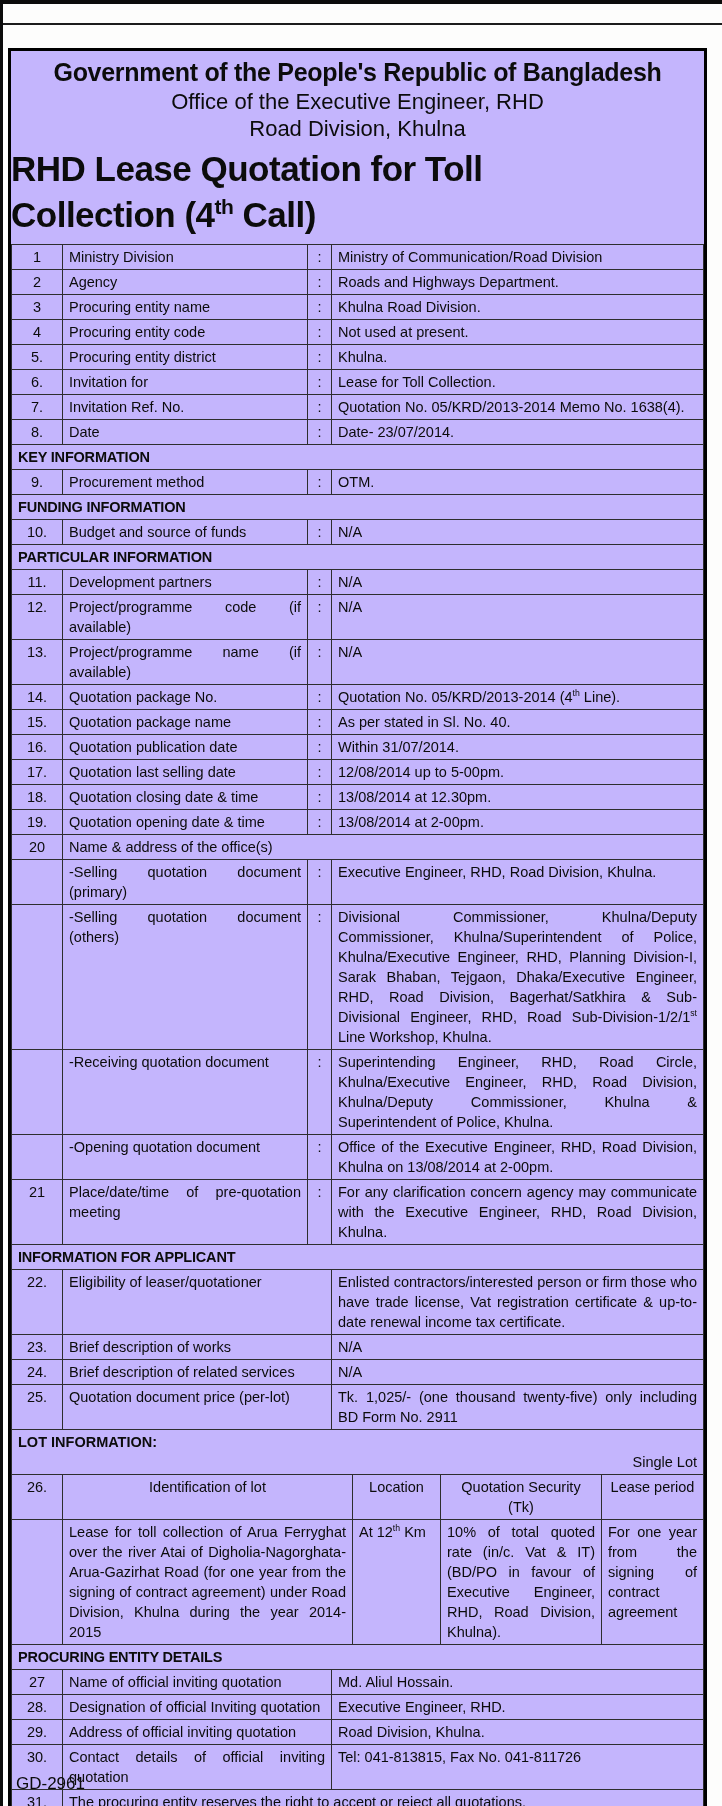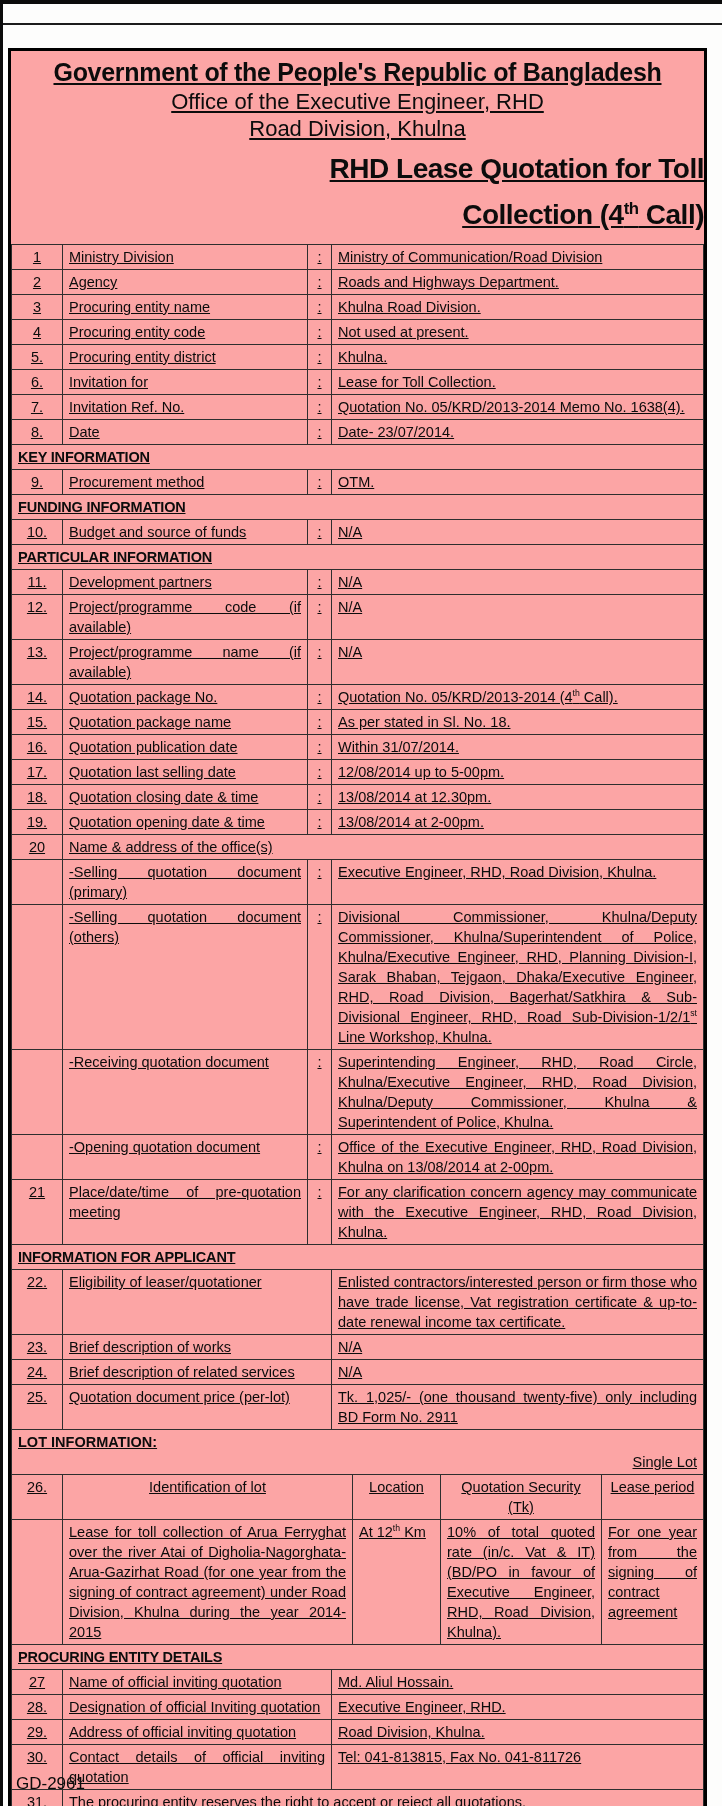--- a/index.html
+++ b/index.html
@@ -8,27 +8,26 @@
     width: 722px; height: 1806px; position: relative;
     background: #fdfdfc; color: #0c0c0c; overflow: hidden;
     font-family: "Liberation Sans", sans-serif;
   }
   .top-bar { position: absolute; top: 0; left: 0; width: 722px; height: 4px; background: #0b0b0b; }
   .top-rule { position: absolute; top: 23px; left: 0; width: 722px; height: 2px; background: #1c1c1c; }
   .left-strip { position: absolute; top: 0; left: 0; width: 3px; height: 1806px; background: #0b0b0b; }
 
   .doc-box {
     position: absolute; top: 48px; left: 8px; width: 699px; height: 1758px;
-    border: 3px solid #000; border-bottom: none; background: #fca5a5;
+    border: 3px solid #000; border-bottom: none; background: #c4b5fd;
     padding: 0;
-    text-decoration: underline;
   }
   .gov-title { font-size: 25px; font-weight: bold; text-align: center; margin: 7px 2px 2px 2px; letter-spacing: -0.3px; }
   .sub-line { font-size: 22px; text-align: center; margin: 1px 0; }
-  .big-title { font-size: 28px; font-weight: bold; text-align: right; line-height: 46px; margin: 4px 0 6px 0; letter-spacing: -0.5px; }
+  .big-title { font-size: 35px; font-weight: bold; text-align: left; line-height: 46px; margin: 4px 0 6px 0; letter-spacing: -0.5px; }
   sup { vertical-align: super; font-size: 60%; line-height: 0; }
 
   table.main {
     width: 100%; border-collapse: collapse; table-layout: fixed;
     font-size: 14.5px; line-height: 20px;
   }
   table.main td { border: 1px solid #2e2e2e; padding: 2px 6px; vertical-align: top; }
   td.sn { text-align: center; padding: 2px 2px; }
   td.cl { text-align: center; padding: 2px 1px; }
   td.lb { text-align: justify; }
@@ -159,27 +158,27 @@
     <tr>
       <td class="sn">13.</td>
       <td class="lb">Project/programme name (if available)</td>
       <td class="cl">:</td>
       <td class="vl" colspan="4">N/A</td>
     </tr>
     <tr>
       <td class="sn">14.</td>
       <td class="lb">Quotation package No.</td>
       <td class="cl">:</td>
-      <td class="vl" colspan="4"><span>Quotation No. 05/KRD/2013-2014 (4</span><sup>th</sup><span> Call).</span></td>
+      <td class="vl" colspan="4"><span>Quotation No. 05/KRD/2013-2014 (4</span><sup>th</sup><span> Line).</span></td>
     </tr>
     <tr>
       <td class="sn">15.</td>
       <td class="lb">Quotation package name</td>
       <td class="cl">:</td>
-      <td class="vl" colspan="4">As per stated in Sl. No. 18.</td>
+      <td class="vl" colspan="4">As per stated in Sl. No. 40.</td>
     </tr>
     <tr>
       <td class="sn">16.</td>
       <td class="lb">Quotation publication date</td>
       <td class="cl">:</td>
       <td class="vl" colspan="4">Within 31/07/2014.</td>
     </tr>
     <tr>
       <td class="sn">17.</td>
       <td class="lb">Quotation last selling date</td>

